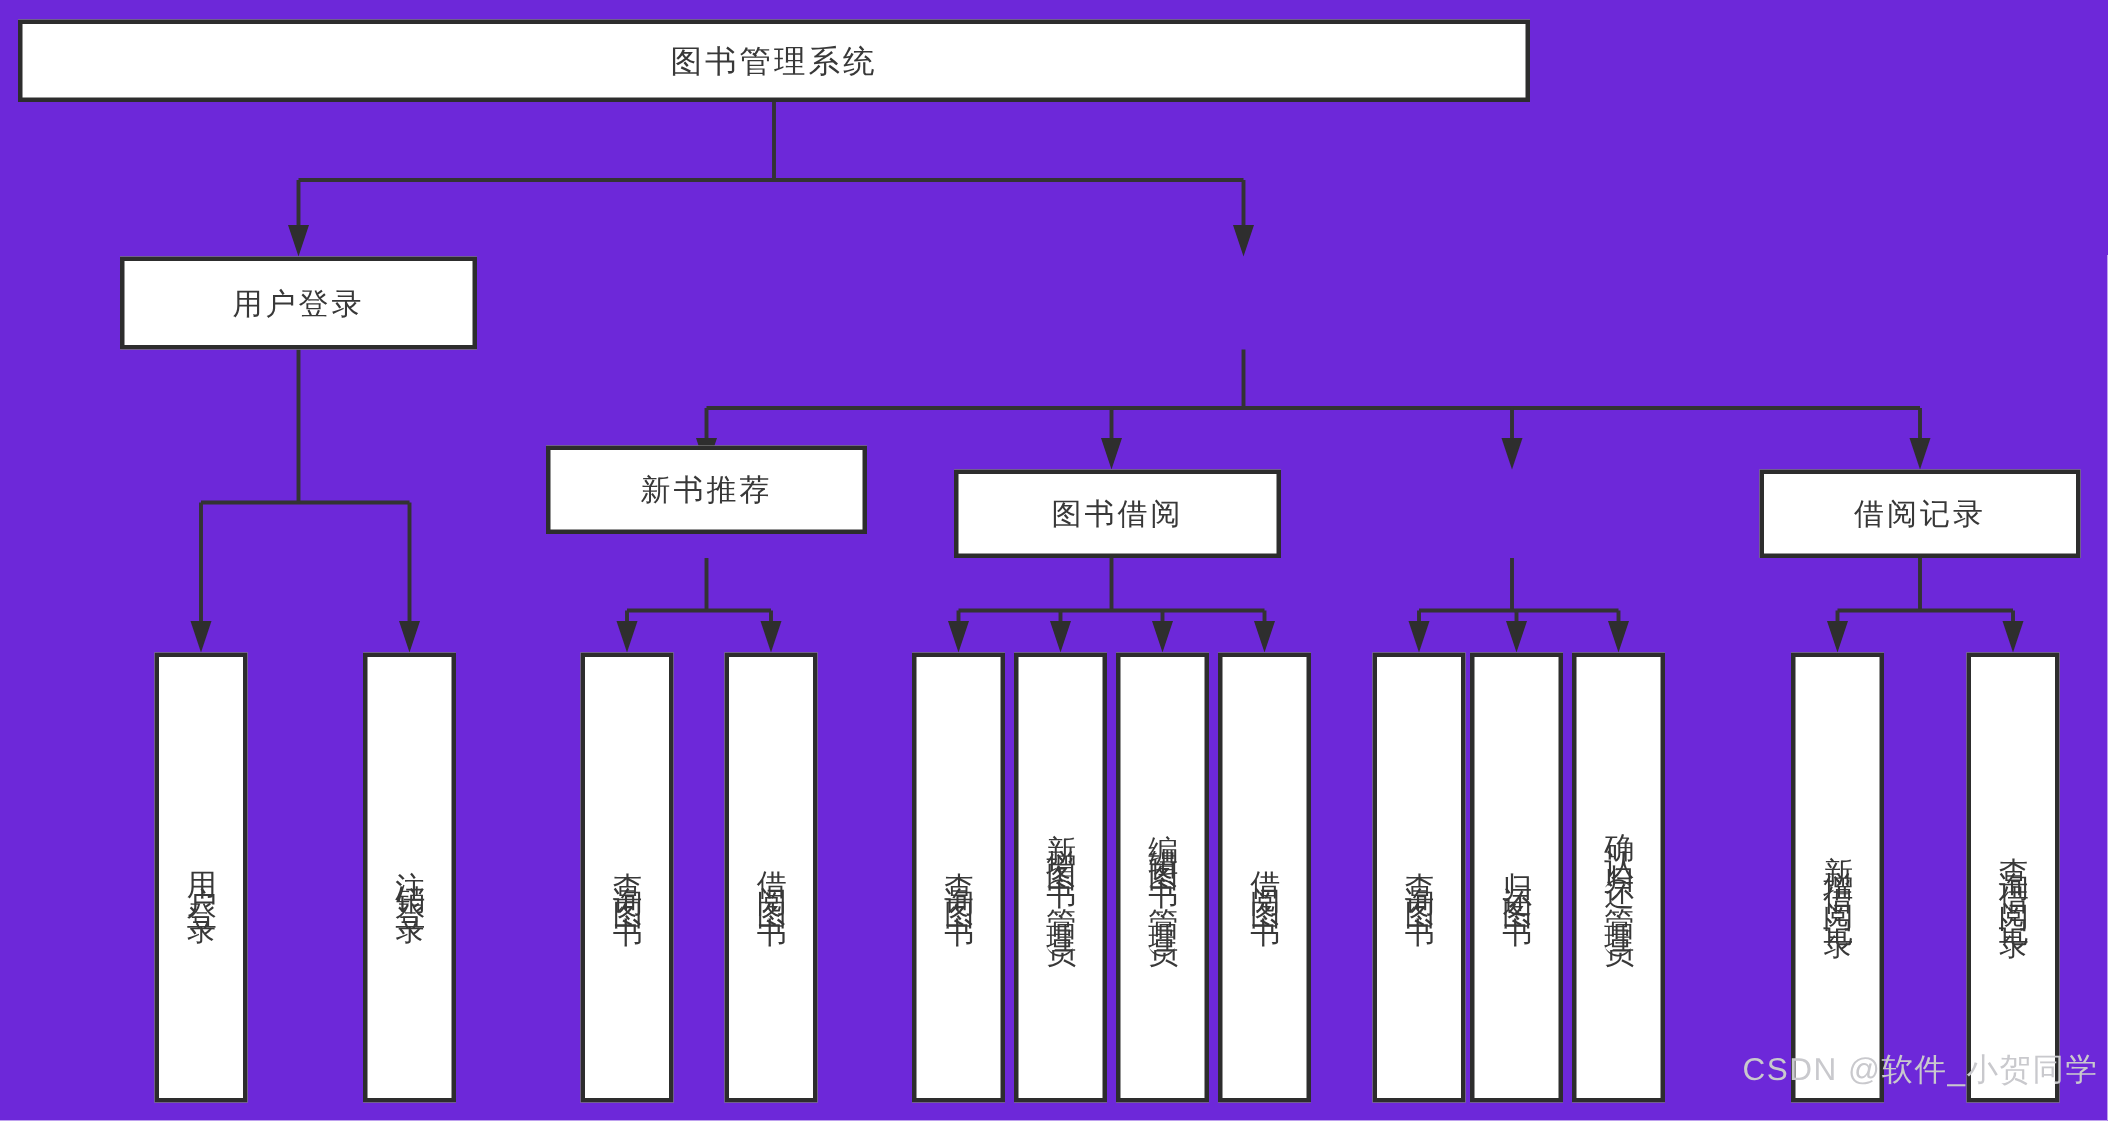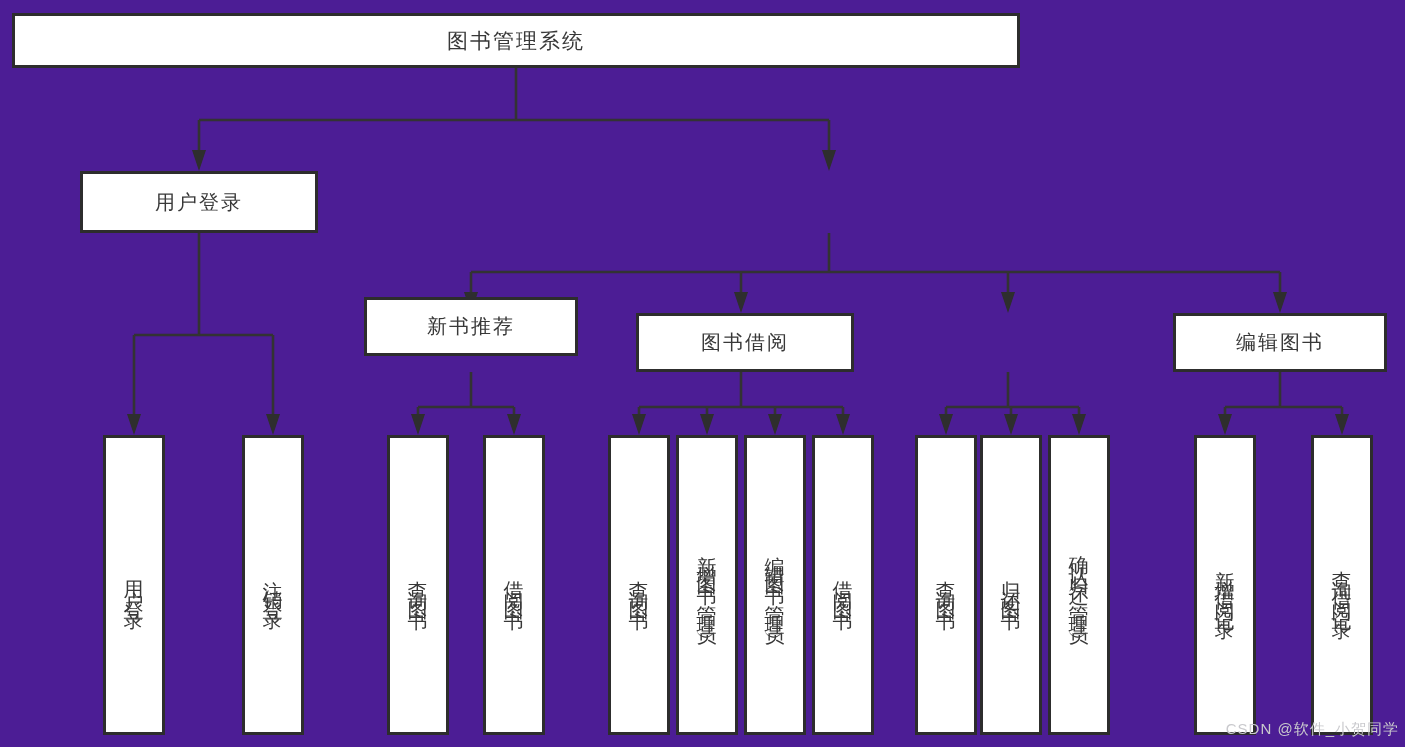--- a/index.html
+++ b/index.html
@@ -5,21 +5,21 @@
   html, body {
     margin: 0;
     padding: 0;
     background: #ffffff;
     font-family: "Liberation Sans", "DejaVu Sans", sans-serif;
   }
   .canvas {
     position: relative;
     width: 1405px;
     height: 747px;
-    background: #4c1d95;
+    background: #6d28d9;
     overflow: hidden;
   }
   .connectors {
     position: absolute;
     left: 0;
     top: 0;
     width: 1405px;
     height: 747px;
   }
   .node {
@@ -44,22 +44,22 @@
   .vbox span {
     writing-mode: vertical-rl;
     text-orientation: mixed;
     font-size: 20px;
     letter-spacing: 10px;
     line-height: 1;
   }
   .watermark {
     position: absolute;
     right: 6px;
-    bottom: 8px;
-    font-size: 15px;
+    bottom: 20px;
+    font-size: 21px;
     color: #c9c9cd;
     letter-spacing: 1px;
     z-index: 10;
     white-space: nowrap;
   }
 </style>
 </head>
 <body>
 
 <div class="canvas">
@@ -143,21 +143,21 @@
     <span>用户登录</span>
   </div>
 
   <div class="node hbox" style="left:364px; top:297px; width:214px; height:59px;">
     <span>新书推荐</span>
   </div>
   <div class="node hbox" style="left:636px; top:313px; width:218px; height:59px;">
     <span>图书借阅</span>
   </div>
   <div class="node hbox" style="left:1173px; top:313px; width:214px; height:59px;">
-    <span>编辑图书</span>
+    <span>借阅记录</span>
   </div>
 
   <div class="node vbox" style="left:103px; top:435px; width:62px; height:300px;">
     <span>用户登录</span>
   </div>
   <div class="node vbox" style="left:242px; top:435px; width:62px; height:300px;">
     <span>注销登录</span>
   </div>
 
   <div class="node vbox" style="left:387px; top:435px; width:62px; height:300px;">

